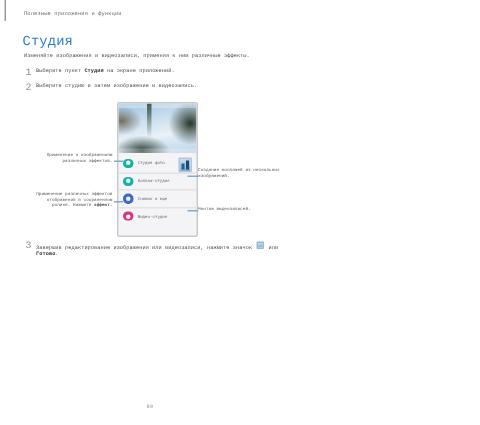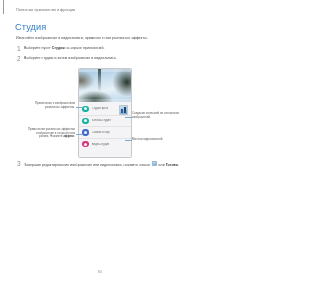--- a/index.html
+++ b/index.html
@@ -1,21 +1,21 @@
 <!DOCTYPE html>
 <html lang="ru"><head>
 <meta charset="utf-8">
 <style>
   html,body{margin:0;padding:0;}
   body{
     width:200px;height:283px;background:#ffffff;
     font-family:"Liberation Sans", sans-serif;
     color:#3c3c3c;overflow:hidden;position:relative;
   }
-  .page{position:relative;width:200px;height:203px;}
+  .page{position:relative;width:200px;height:203px;font-family:Liberation Mono, monospace;}
 
   .edge-mark{
     position:absolute;left:3px;top:0;width:1px;height:14px;background:#9a9a9a;
   }
 
   .breadcrumb{
     position:absolute;left:16px;top:8px;
     font-size:3.6px;letter-spacing:.09px;color:#6e6e6e;white-space:nowrap;
   }
 

